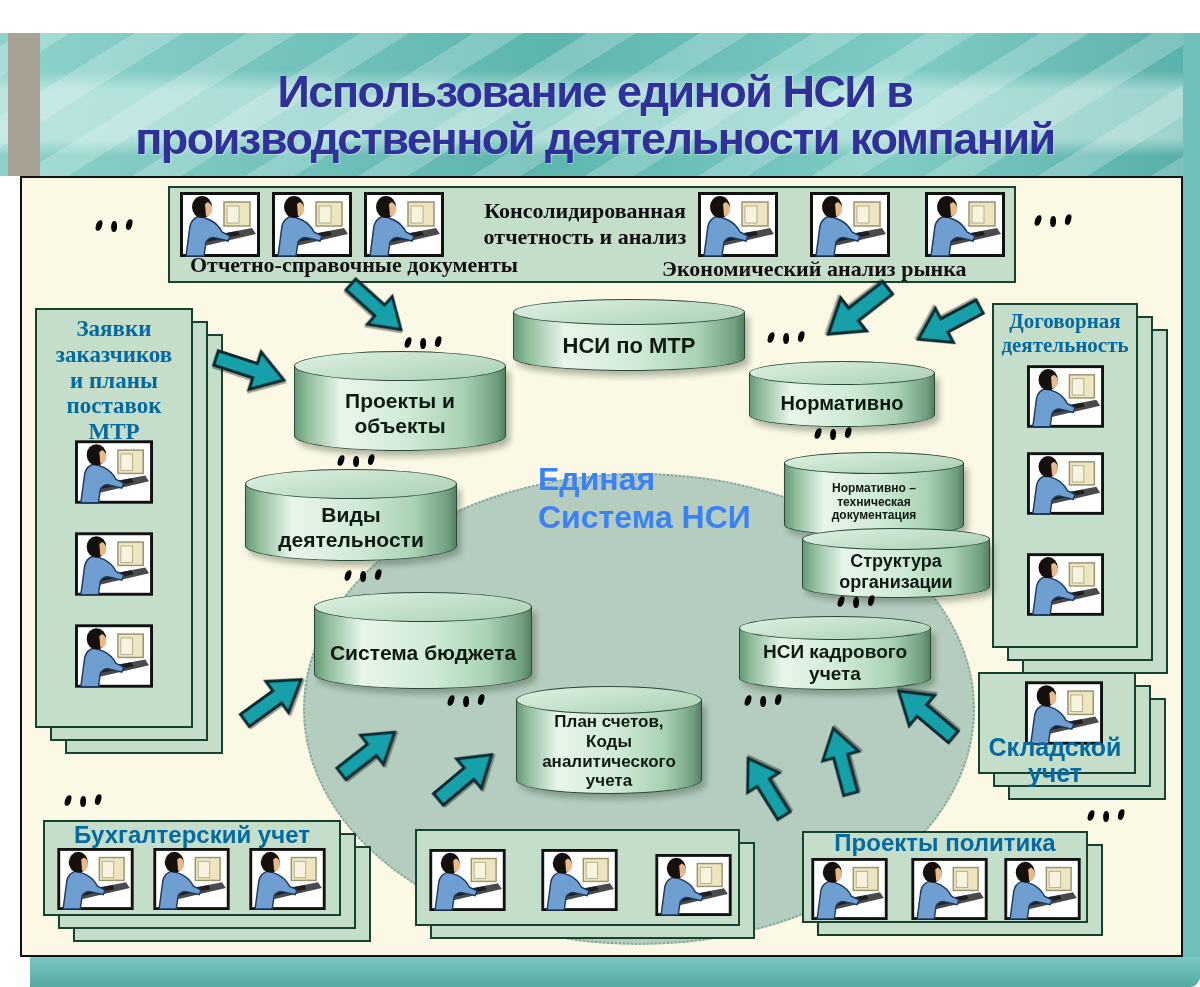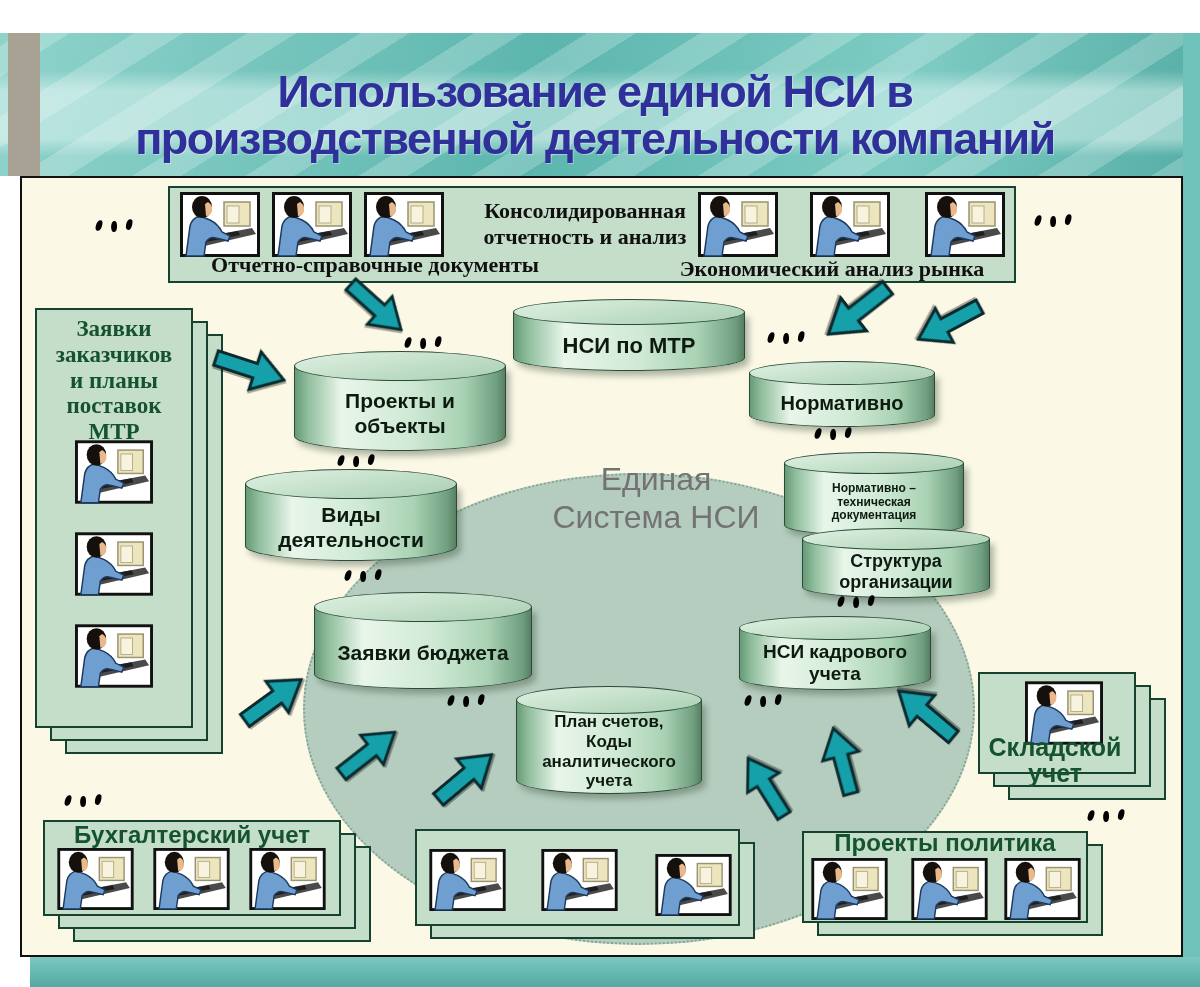--- a/index.html
+++ b/index.html
@@ -1,44 +1,44 @@
 <!DOCTYPE html>
 <html><head>
 <meta charset="utf-8">
 <style>
   html,body{margin:0;padding:0;background:#fff;}
   #slide{position:relative;width:1200px;height:987px;overflow:hidden;background:#fff;
-         font-family:"Liberation Sans",sans-serif;}
+         font-family:"Liberation Sans",sans-serif;border-radius:11px;}
   .serif{font-family:"Liberation Serif",serif;}
   
   .header{position:absolute;left:0;top:33px;width:1200px;height:143px;
     background:
       linear-gradient(180deg, rgba(255,255,255,0) 26%, rgba(240,252,250,.45) 40%, rgba(240,252,250,.45) 74%, rgba(255,255,255,0) 86%),
       repeating-linear-gradient(-32deg, rgba(255,255,255,.22) 0 26px, rgba(255,255,255,0) 26px 60px),
       linear-gradient(100deg,#8fd3cb,#5cb6ae 45%,#7fccc4 75%,#55aea6);}
   .tan-strip{position:absolute;left:8px;top:0;width:32px;height:143px;background:#a8a294;}
   .title{position:absolute;left:0;right:10px;top:36px;text-align:center;color:#30309a;
     font-weight:bold;font-size:45px;line-height:1.04;letter-spacing:-1.5px;
     text-shadow:1px 1px 0 rgba(255,255,255,.35);}
   .right-edge{position:absolute;left:1183px;top:33px;width:17px;height:954px;background:#6fc2ba;}
   .bottom-bar{position:absolute;left:30px;top:957px;width:1170px;height:30px;
     background:linear-gradient(180deg,#7bc8c0,#52aaa2);}
   
   .panel-main{position:absolute;left:20px;top:176px;width:1163px;height:781px;
     background:#fbf9e6;border:2px solid #111;box-sizing:border-box;}
   .ellipse{position:absolute;left:283px;top:297px;width:672px;height:472px;border-radius:50%;
     background:#b5cdbf;border:2px dotted #87a394;box-sizing:border-box;z-index:1;}
-  .center-label{position:absolute;left:538px;top:460px;width:236px;z-index:2;text-align:center;
-    font-weight:normal;font-size:32px;line-height:1.2;color:#737373;white-space:pre-line;}
+  .center-label{position:absolute;left:538px;top:460px;width:236px;z-index:2;text-align:left;
+    font-weight:bold;font-size:32px;line-height:1.2;color:#3b82f6;white-space:pre-line;}
   
   .sheet{position:absolute;inset:0;background:#c5dec9;border:2px solid #16432f;box-sizing:border-box;}
   .l1{transform:translate(15px,13px);}
   .l2{transform:translate(30px,26px);}
   .panel{position:absolute;z-index:3;}
-  .ptitle{position:absolute;left:0;right:0;text-align:center;font-weight:bold;color:#14532d;
+  .ptitle{position:absolute;left:0;right:0;text-align:center;font-weight:bold;color:#0369a1;
     white-space:pre-line;z-index:5;}
   
   .pimg{position:absolute;width:80px;height:65px;z-index:4;}
   
   .cyl{position:absolute;z-index:3;font-weight:bold;color:#0d1a10;}
   .cyl-top{position:absolute;left:0;right:0;top:0;height:var(--e);border-radius:50%;
     background:linear-gradient(170deg,#dff1e2,#a9cfb2);border:1.5px solid #2c4a3a;
     box-sizing:border-box;z-index:2;}
   .cyl-body{position:absolute;left:0;right:0;top:calc(var(--e)/2);bottom:0;
     background:linear-gradient(90deg,#679a77 0%,#8fbd9c 6%,#e8f6ea 22%,#cfe9d5 55%,#a9d2b3 80%,#6f9f7f 96%,#587f63 100%);
@@ -53,21 +53,21 @@
   .dots{position:absolute;display:flex;gap:9px;z-index:6;}
   .dots i{width:6px;height:11px;background:#000;border-radius:60% 40% 55% 45%;display:block;
     transform:rotate(14deg);}
   .dots i:nth-child(2){transform:rotate(-4deg) translateY(1px);}
   .dots i:nth-child(3){transform:rotate(10deg) translateY(-1px);}
   
   .topbox{position:absolute;left:168px;top:186px;width:848px;height:97px;z-index:3;
     background:#c5dec9;border:2px solid #16432f;box-sizing:border-box;}
   .topcap{position:absolute;left:296px;top:10px;width:238px;text-align:center;font-weight:bold;
     font-size:22px;line-height:1.2;white-space:pre-line;color:#101010;}
-  .toplbl{position:absolute;font-weight:bold;font-size:22px;color:#101010;text-align:center;}
+  .toplbl{position:absolute;font-weight:bold;font-size:22px;color:#101010;text-align:left;}
 </style>
 </head>
 <body>
 
 <svg width="0" height="0" style="position:absolute">
   <symbol id="sym-person" viewBox="0 0 80 65">
     <rect x="1.5" y="1.5" width="77" height="62" fill="#ffffff" stroke="#111" stroke-width="3"></rect>
     <rect x="44" y="10" width="26" height="24" fill="#ece5bd" stroke="#9a9270" stroke-width="1.5"></rect>
     <rect x="47" y="14" width="12" height="17" fill="#f7f3df" stroke="#b6ae8a" stroke-width="1"></rect>
     <polygon points="14,47 72,36 76,42 20,55" fill="#4a4a4a"></polygon>
@@ -133,20 +133,36 @@
         <use href="#sym-person"></use>
       </svg>
     <svg class="pimg" style="left:40px;top:222px;width:78px;height:68px;">
         <use href="#sym-person"></use>
       </svg>
     <svg class="pimg" style="left:40px;top:314px;width:78px;height:68px;">
         <use href="#sym-person"></use>
       </svg>
   </div>
 
+  <div class="panel" style="left:992px;top:303px;width:146px;height:345px;">
+    <div class="sheet l2"></div>
+    <div class="sheet l1"></div>
+    <div class="sheet"></div>
+    <div class="ptitle serif" style="top:6px;font-size:21px;line-height:1.15;">Договорная
+деятельность</div>
+    <svg class="pimg" style="left:35px;top:62px;width:77px;height:63px;">
+        <use href="#sym-person"></use>
+      </svg>
+    <svg class="pimg" style="left:35px;top:149px;width:77px;height:63px;">
+        <use href="#sym-person"></use>
+      </svg>
+    <svg class="pimg" style="left:35px;top:250px;width:77px;height:63px;">
+        <use href="#sym-person"></use>
+      </svg>
+  </div>
 
   <div class="panel" style="left:978px;top:672px;width:158px;height:102px;">
     <div class="sheet l2"></div>
     <div class="sheet l1"></div>
     <div class="sheet"></div>
     <svg class="pimg" style="left:47px;top:9px;width:78px;height:64px;">
         <use href="#sym-person"></use>
       </svg>
     <div class="ptitle" style="left:-10px;right:-6px;top:62px;font-size:25px;line-height:1.05;">Складской
 учет</div>
@@ -228,21 +244,21 @@
   </div>
   <div class="cyl" style="left:770px;top:528px;width:188px;height:70px;--e:22px;font-size:18px;margin-left:32px;">
     <div class="cyl-body"></div>
       <div class="cyl-top"></div>
     <div class="lbl">Структура
 организации</div>
   </div>
   <div class="cyl" style="left:314px;top:592px;width:218px;height:97px;--e:30px;font-size:21px;">
     <div class="cyl-body"></div>
       <div class="cyl-top"></div>
-    <div class="lbl">Заявки бюджета</div>
+    <div class="lbl">Система бюджета</div>
   </div>
   <div class="cyl" style="left:739px;top:616px;width:192px;height:74px;--e:24px;font-size:19px;">
     <div class="cyl-body"></div>
       <div class="cyl-top"></div>
     <div class="lbl">НСИ кадрового
 учета</div>
   </div>
   <div class="cyl" style="left:516px;top:686px;width:186px;height:108px;--e:28px;font-size:17px;">
     <div class="cyl-body"></div>
       <div class="cyl-top"></div>

